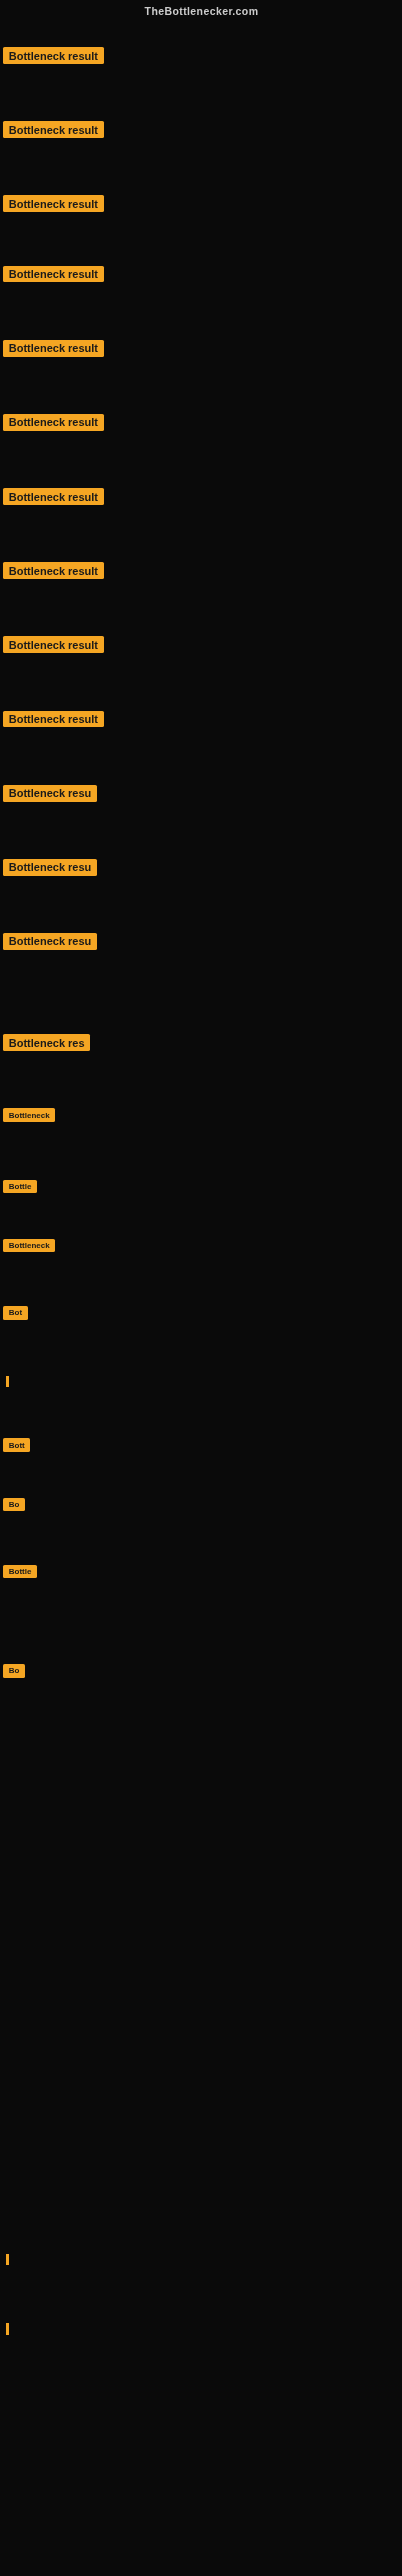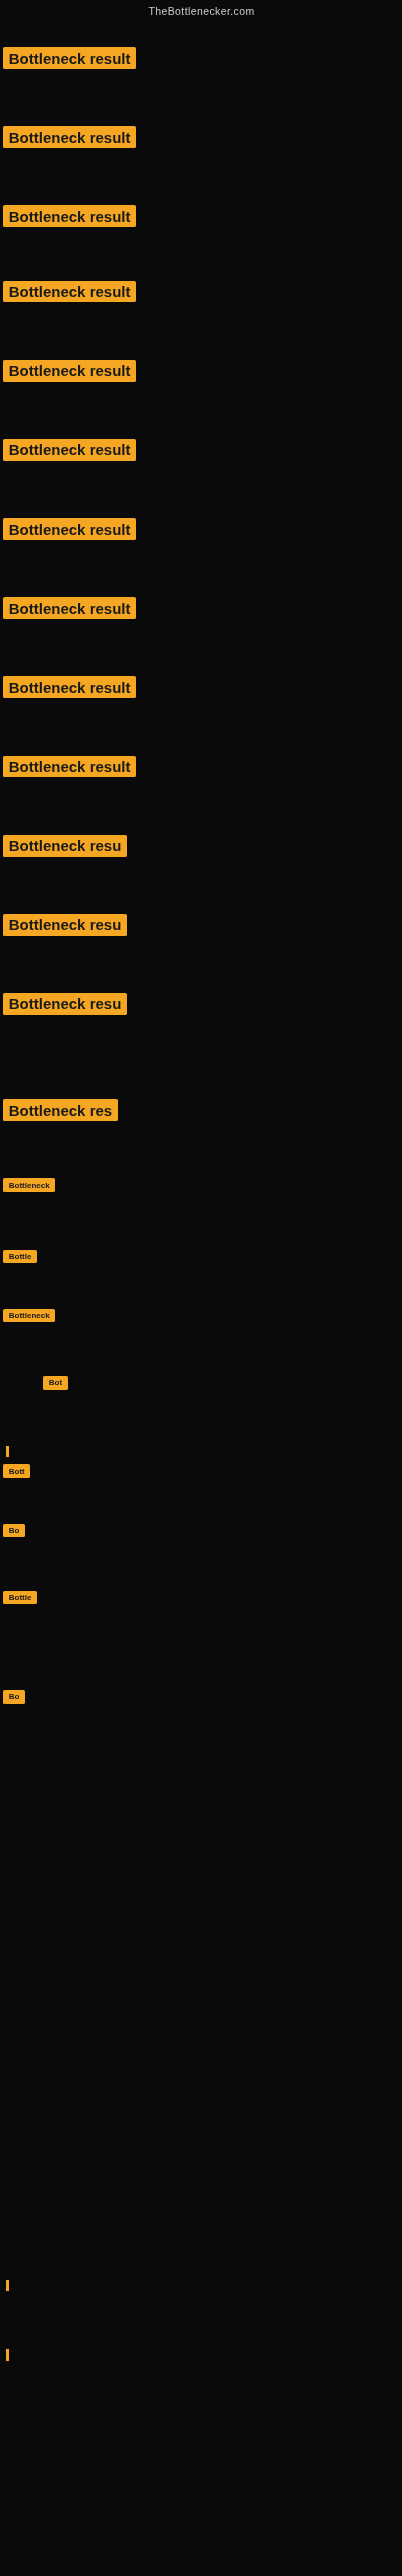--- a/index.html
+++ b/index.html
@@ -12,26 +12,27 @@
       background-color: #0a0a0a;
       font-family: Arial, sans-serif;
       position: relative;
     }
     .site-title {
       text-align: center;
       color: #cccccc;
       font-size: 10.5px;
       padding: 4.8px 0 3.2px 0;
       letter-spacing: 0.4px;
+      font-weight: bold;
     }
     .result-badge {
       display: inline-block;
       background-color: #f5a623;
       color: #1a1a1a;
-      font-size: 15px;
+      font-size: 11px;
       font-weight: bold;
       padding: 2.4px 5.6px;
       border-radius: 1.6px;
       white-space: nowrap;
       overflow: hidden;
     }
     .result-row {
       padding: 3.2px 0 3.2px 3.2px;
       min-height: 17.7px;
     }
@@ -110,29 +111,29 @@
 </div>
 
 <div class="result-row" style="margin-top: 48px;">
   <span class="result-badge" style="font-size:8px;">Bottle</span>
 </div>
 
 <div class="result-row" style="margin-top: 36px;">
   <span class="result-badge" style="font-size:8px;">Bottleneck</span>
 </div>
 
-<div class="result-row" style="margin-top: 44px; margin-left: 40px;">
+<div class="result-row" style="margin-top: 44px;">
   <span class="result-badge" style="font-size:8px;">Bot</span>
 </div>
 
 <div class="result-row" style="margin-top: 44px;">
   <span class="vertical-bar"></span>
 </div>
 
-<div class="result-row" style="">
+<div class="result-row" style="margin-top: 44px;">
   <span class="result-badge" style="font-size:8px;">Bott</span>
 </div>
 
 <div class="result-row" style="margin-top: 36px;">
   <span class="result-badge" style="font-size:8px;">Bo</span>
 </div>
 
 <div class="result-row" style="margin-top: 44px;">
   <span class="result-badge" style="font-size:8px;">Bottle</span>
 </div>

